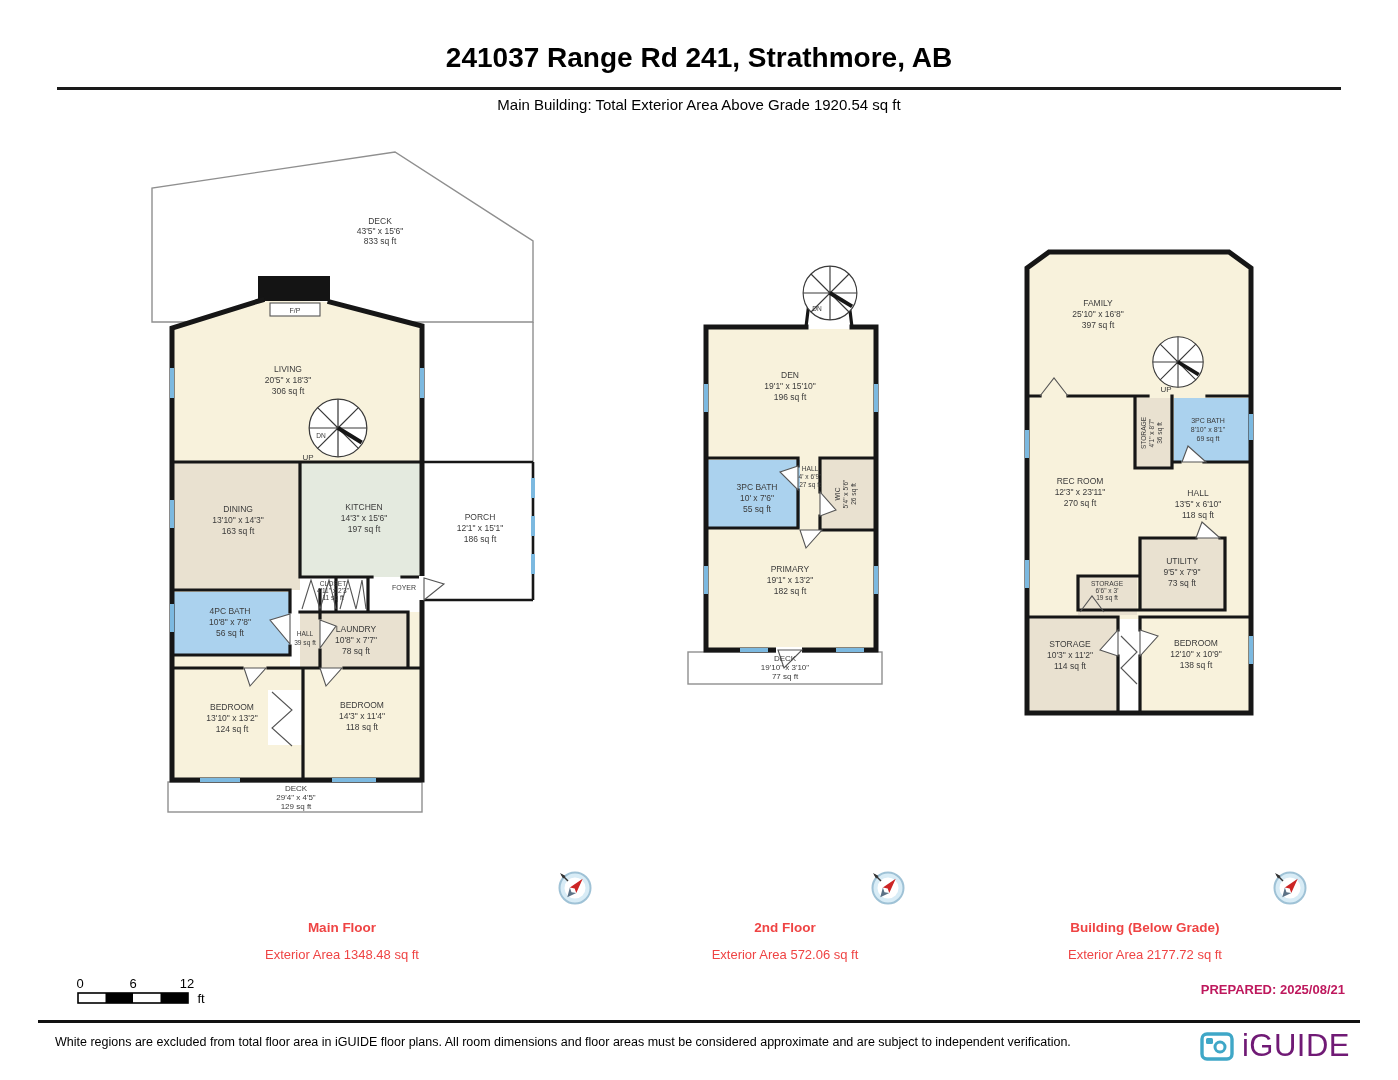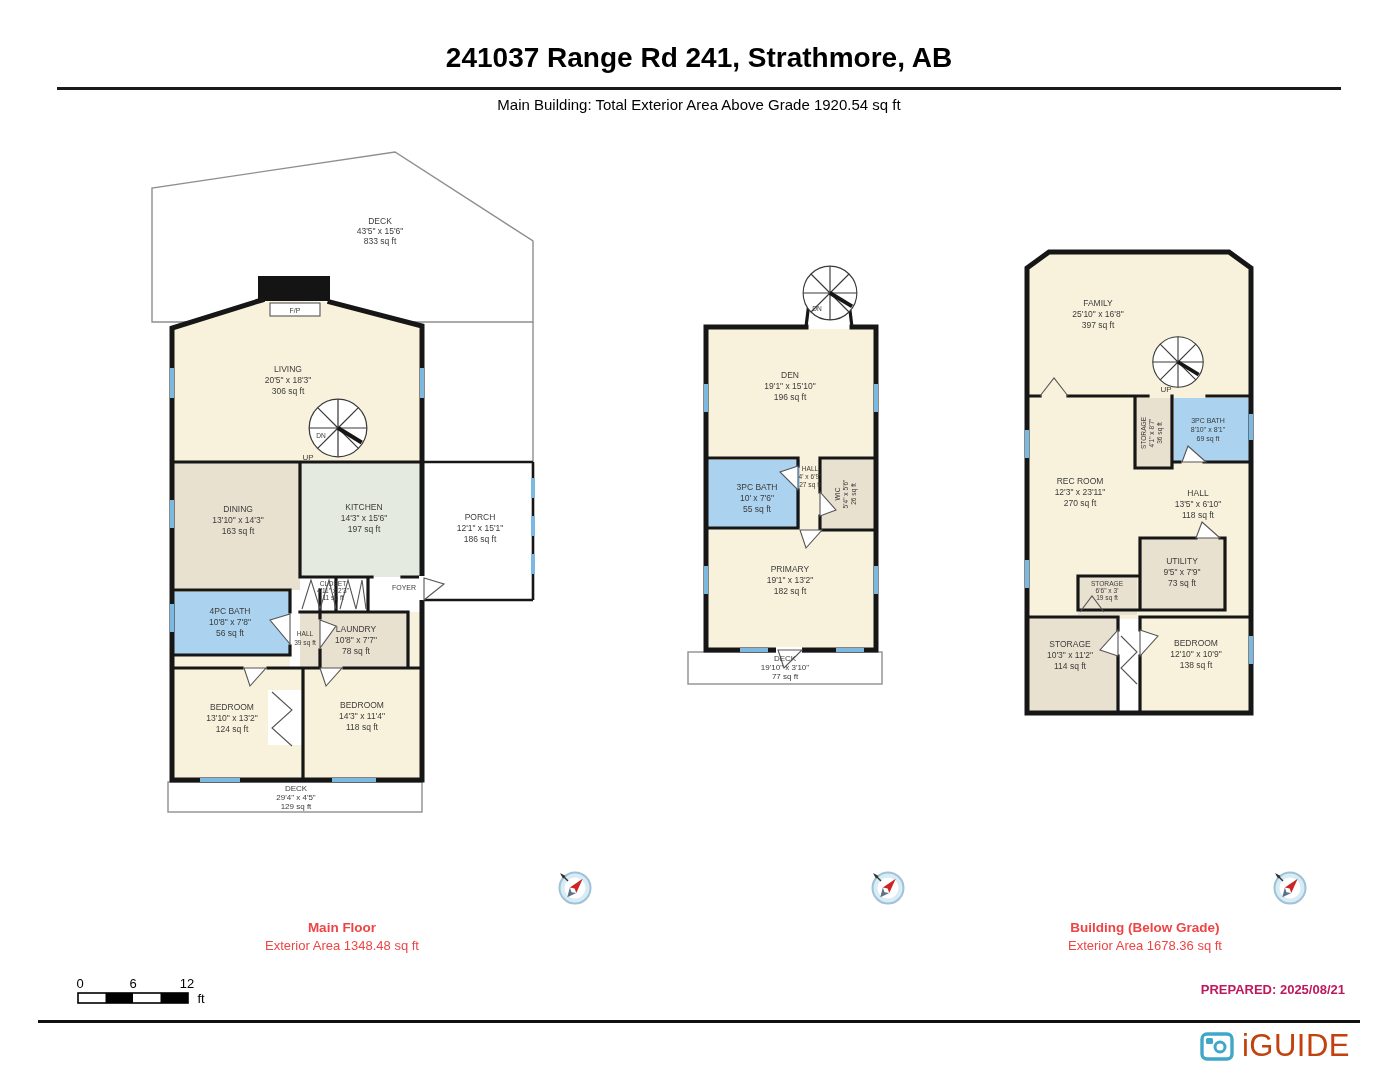--- a/index.html
+++ b/index.html
@@ -3,21 +3,21 @@
 <meta charset="utf-8">
 <style>
   html,body{margin:0;padding:0;background:#fff;font-family:"Liberation Sans",sans-serif;}
   .page{position:relative;width:1398px;height:1080px;background:#fff;overflow:hidden;}
   .title{position:absolute;top:42px;left:0;width:100%;text-align:center;font-size:28px;font-weight:bold;color:#000;}
   .rule-top{position:absolute;top:87px;left:57px;width:1284px;height:3px;background:#1a1a1a;}
   .subtitle{position:absolute;top:96px;left:0;width:100%;text-align:center;font-size:15px;color:#000000;}
   svg.plans{position:absolute;left:0;top:0;}
   .caption{position:absolute;width:320px;text-align:center;color:#ef4444;}
   .caption .t{font-size:13.5px;font-weight:bold;}
-  .caption .s{font-size:13px;margin-top:3px;}
+  .caption .s{font-size:13px;margin-top:12px;}
   .prepared{position:absolute;top:982px;right:53px;font-size:13px;font-weight:bold;color:#be185d;}
   .rule-bottom{position:absolute;top:1020px;left:38px;width:1322px;height:3px;background:#111;}
   .disclaimer{position:absolute;top:1035px;left:55px;font-size:12.5px;color:#000;}
   .logo{position:absolute;top:1028px;right:48px;display:flex;align-items:center;gap:7px;}
   .logo .txt{font-size:31px;letter-spacing:.5px;}
   
   .wall{stroke:#161616;stroke-width:5;fill:none;stroke-linecap:square;}
   .iwall{stroke:#161616;stroke-width:3.2;fill:none;stroke-linecap:square;}
   .pwall{stroke:#161616;stroke-width:2.6;fill:none;}
   .thin{stroke:#8f8f8f;stroke-width:1.4;fill:#fff;}
@@ -253,30 +253,35 @@
       <rect x="105.5" y="993" width="27.5" height="10" fill="#000"></rect>
       <rect x="160.5" y="993" width="27.5" height="10" fill="#000"></rect>
       <text x="201" y="1003" style="font-size:13px;fill:#000">ft</text>
     </g>
   </svg>
 
   <div class="caption" style="left:182px;top:920px">
     <div class="t">Main Floor</div>
     <div class="s">Exterior Area 1348.48 sq ft</div>
   </div>
+  <div class="caption" style="left:625px;top:920px">
+    <div class="t">2nd Floor</div>
+    <div class="s">Exterior Area 572.06 sq ft</div>
+  </div>
   <div class="caption" style="left:985px;top:920px">
     <div class="t">Building (Below Grade)</div>
-    <div class="s">Exterior Area 1678.36 sq ft</div>
+    <div class="s">Exterior Area 2177.72 sq ft</div>
   </div>
 
   <div class="prepared">PREPARED: 2025/08/21</div>
   <div class="rule-bottom"></div>
+  <div class="disclaimer">White regions are excluded from total floor area in iGUIDE floor plans. All room dimensions and floor areas must be considered approximate and are subject to independent verification.</div>
 
   <div class="logo">
     <svg width="36" height="32" viewBox="0 0 36 32">
       <rect x="3" y="4" width="30" height="25" rx="5" fill="none" stroke="#3fa7c7" stroke-width="3.4"></rect>
       <rect x="7" y="8" width="7" height="6" rx="1.5" fill="#3fa7c7"></rect>
       <circle cx="21" cy="17" r="5" fill="none" stroke="#3fa7c7" stroke-width="3"></circle>
     </svg>
-    <span class="txt" style="color:#c2410c">iGUIDE</span>
+    <span class="txt" style="color:#701a75">iGUIDE</span>
   </div>
 
 </div>
 
 </body></html>

